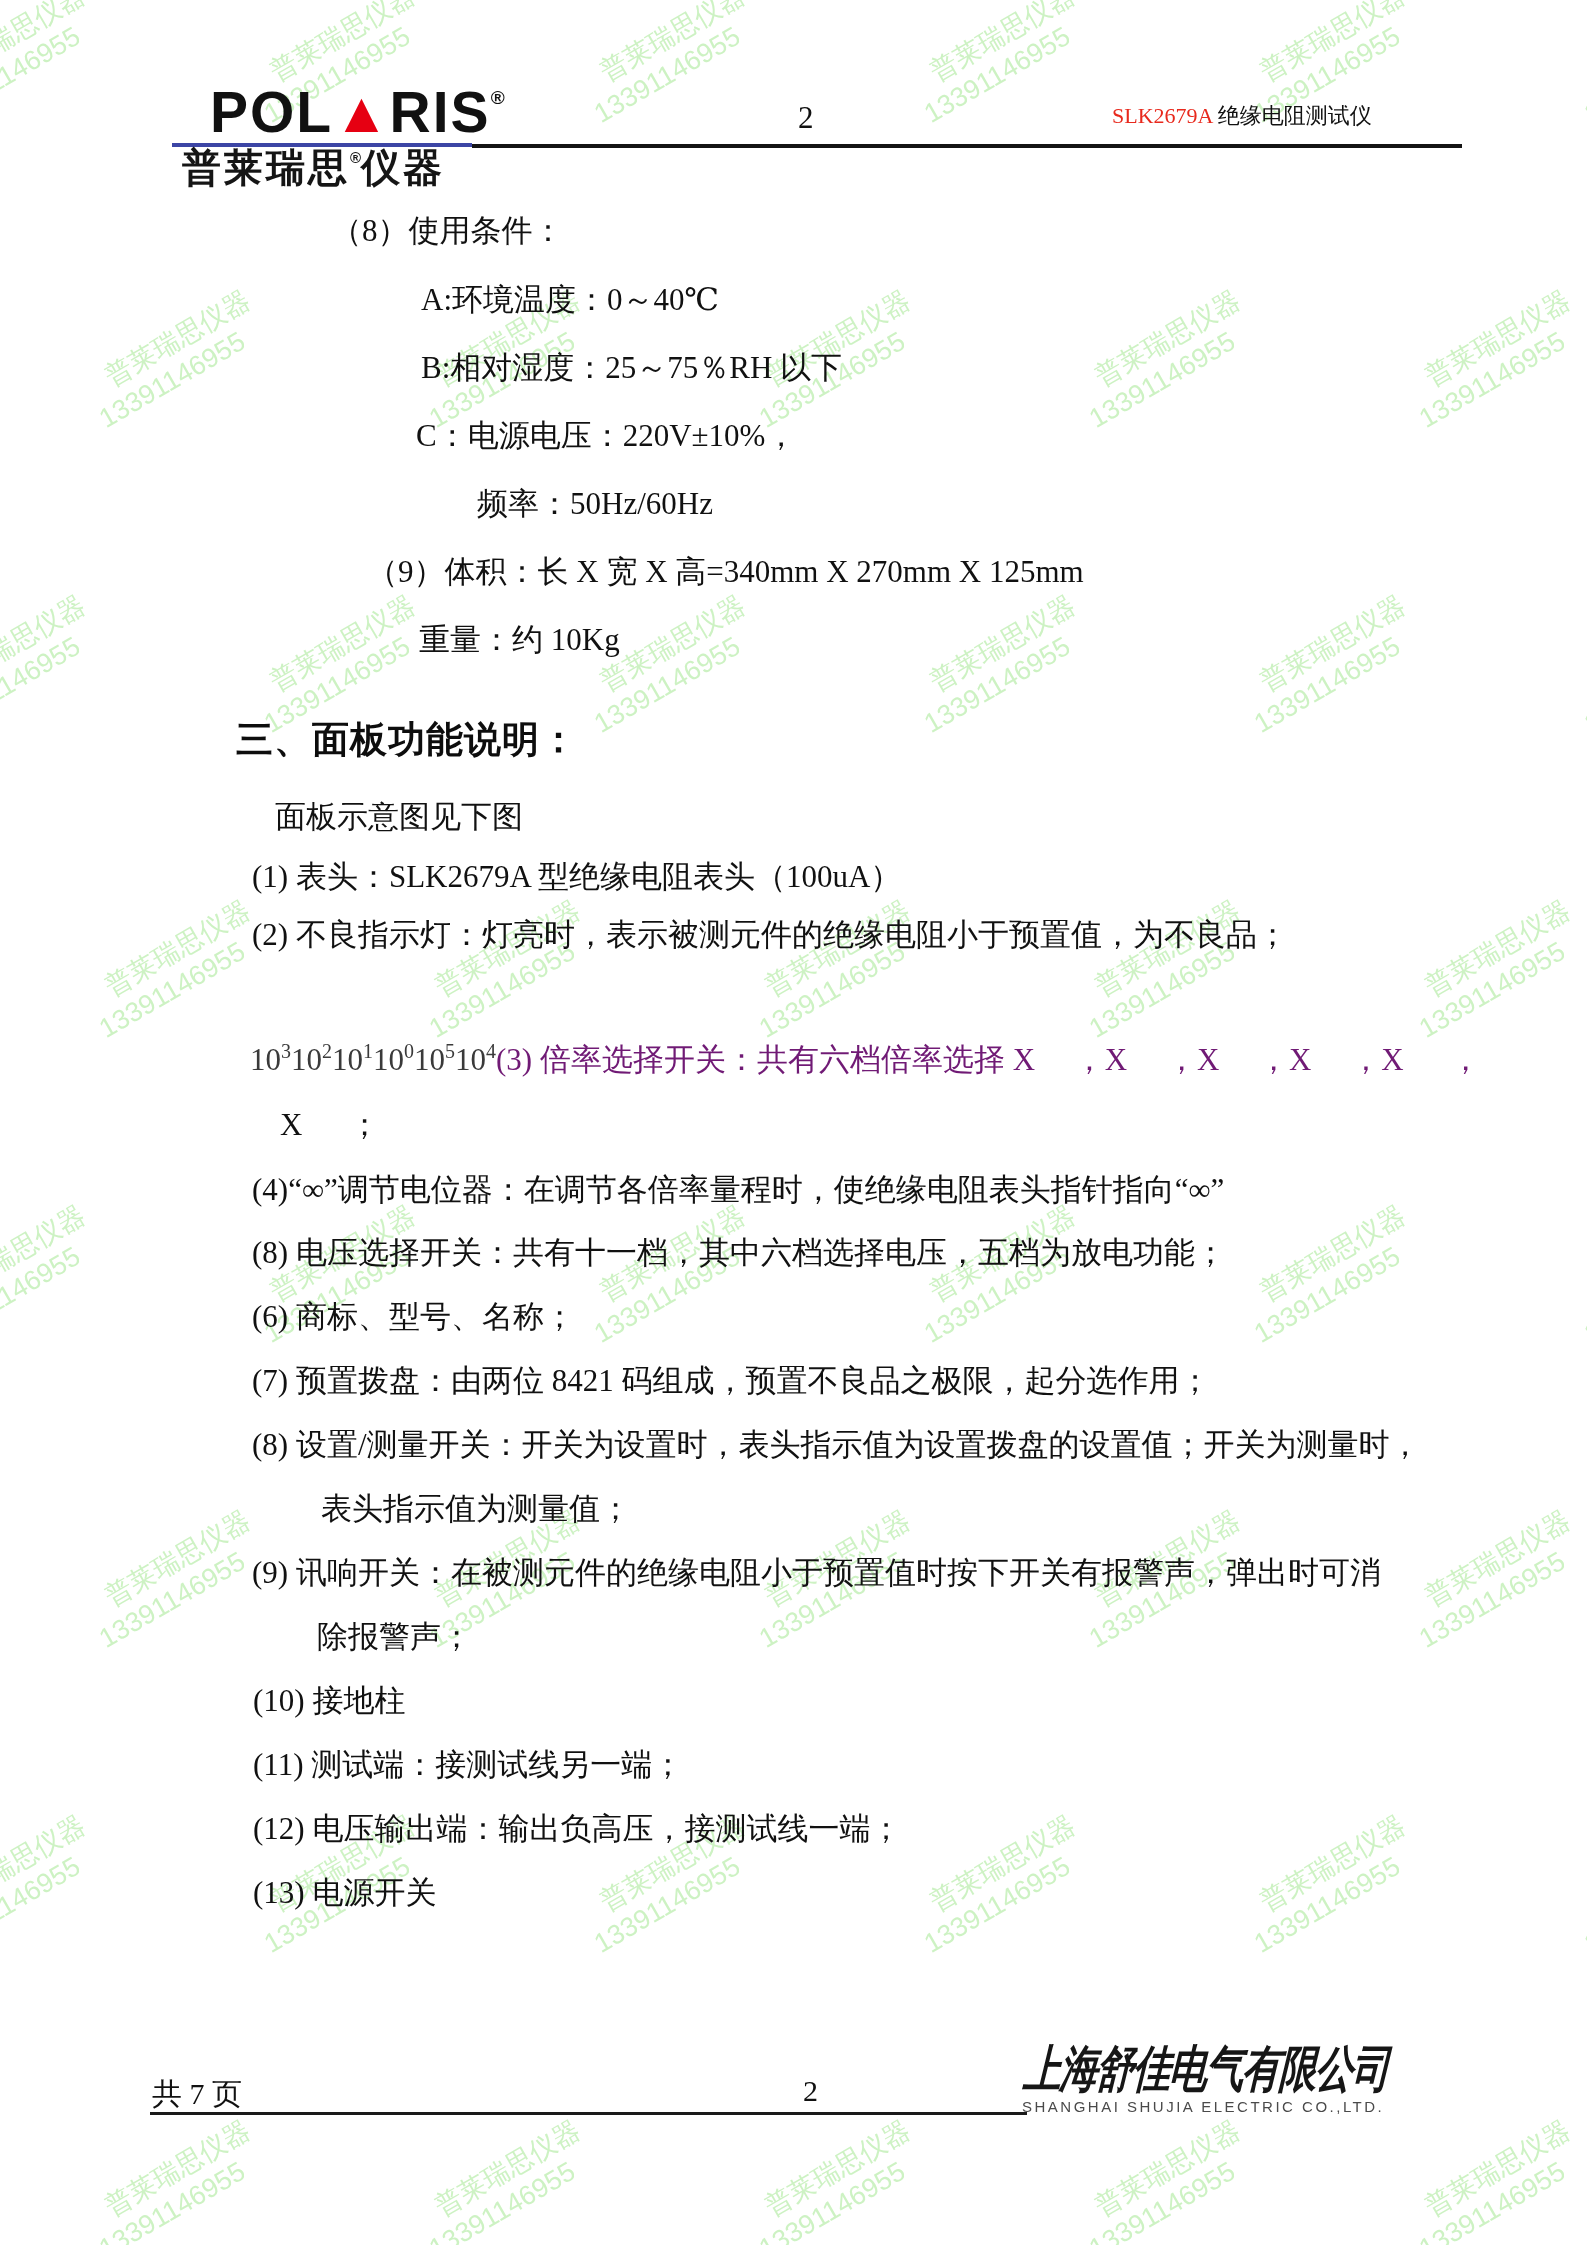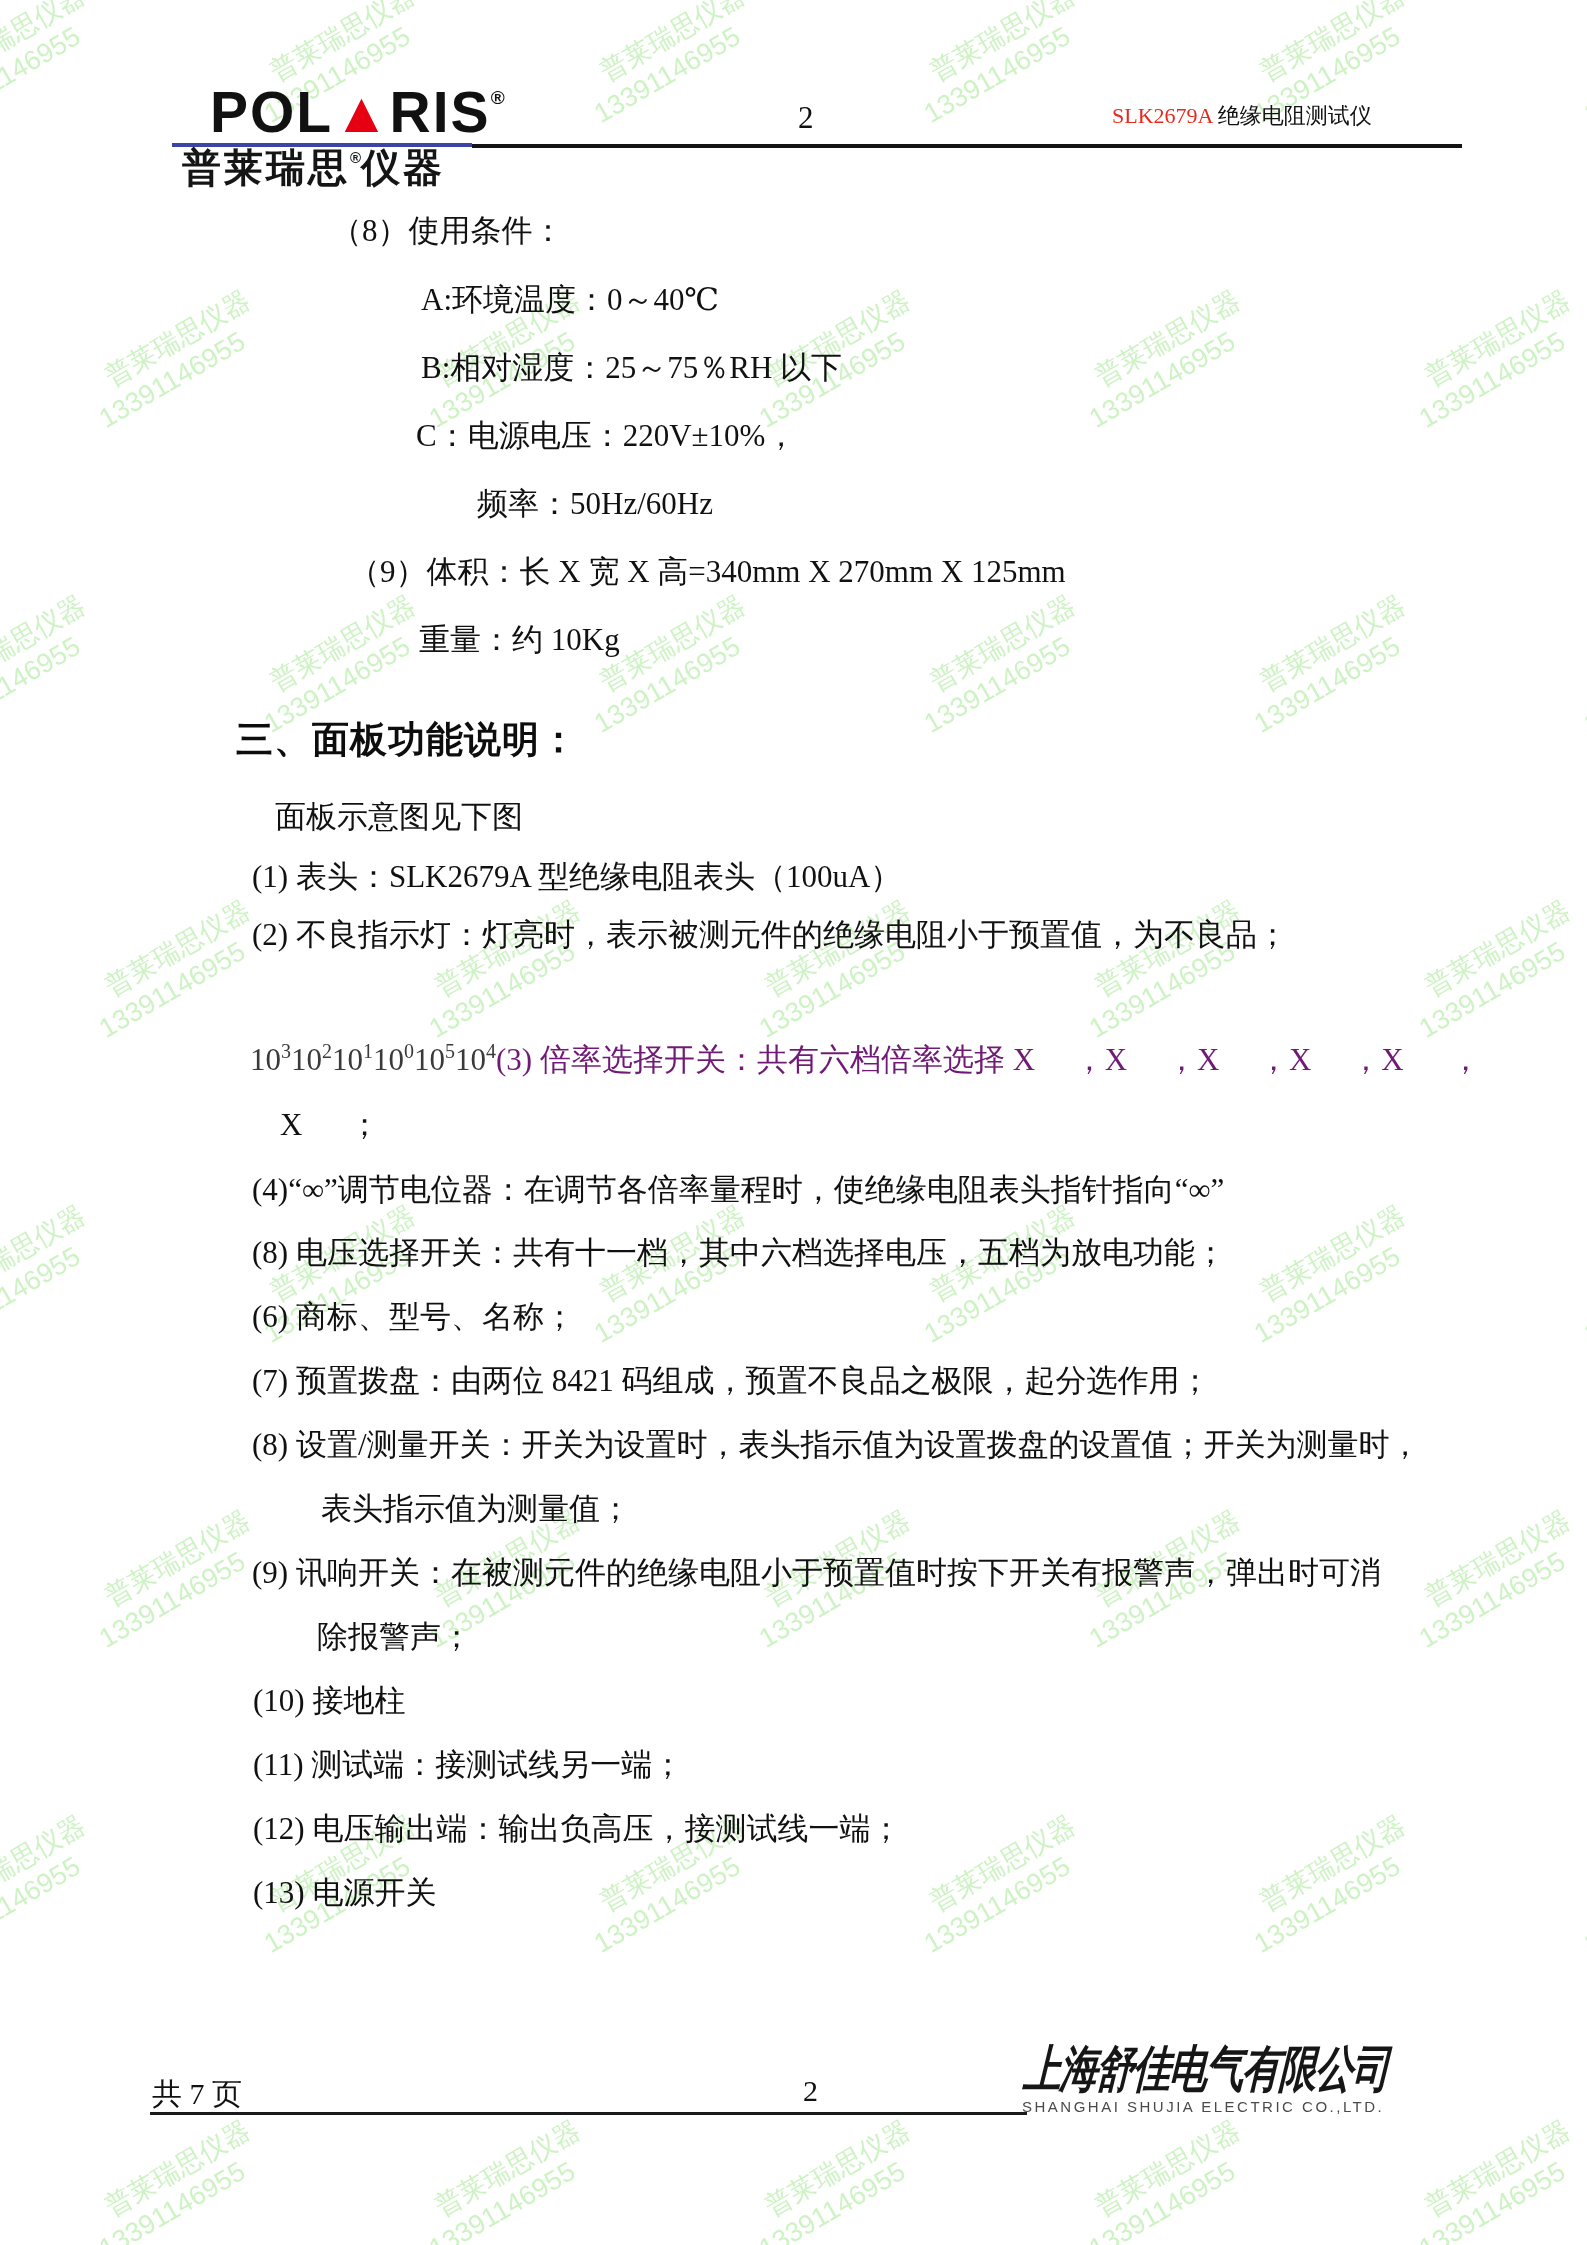--- a/index.html
+++ b/index.html
@@ -148,21 +148,21 @@
     <div class="rule-black"></div>
     <div class="logo-cn"><span>普莱瑞思</span><span class="reg">®</span><span>仪器</span></div>
     <div class="page-num-top">2</div>
     <div class="doc-title"><span class="model">SLK2679A</span><span> 绝缘电阻测试仪</span></div>
 
     <div class="line" style="left:331px;top:211px;">（8）使用条件：</div>
     <div class="line" style="left:421px;top:280px;">A:环境温度：0～40℃</div>
     <div class="line" style="left:421px;top:348px;">B:相对湿度：25～75％RH 以下</div>
     <div class="line" style="left:416px;top:416px;">C：电源电压：220V±10%，</div>
     <div class="line" style="left:477px;top:484px;">频率：50Hz/60Hz</div>
-    <div class="line" style="left:349px;top:552px;font-family:Liberation Serif, serif;">（9）体积：长 X 宽 X 高=340mm X 270mm X 125mm</div>
+    <div class="line" style="left:367px;top:552px;font-family:Liberation Serif, serif;">（9）体积：长 X 宽 X 高=340mm X 270mm X 125mm</div>
     <div class="line" style="left:419px;top:620px;">重量：约 10Kg</div>
 
     <div class="heading">三、面板功能说明：</div>
     <div class="line" style="left:275px;top:797px;">面板示意图见下图</div>
 
     <div class="line" style="left:252px;top:857px;">(1) 表头：SLK2679A 型绝缘电阻表头（100uA）</div>
     <div class="line" style="left:252px;top:915px;">(2) 不良指示灯：灯亮时，表示被测元件的绝缘电阻小于预置值，为不良品；</div>
 
     <div class="line mult-row" style="left:250px;top:1040px;"><span><span>10</span><sup>3</sup><span>10</span><sup>2</sup><span>10</span><sup>1</sup><span>10</span><sup>0</sup><span>10</span><sup>5</sup><span>10</span><sup>4</sup></span><span class="after">(3) 倍率选择开关：共有六档倍率选择 X　 ，X　 ，X　 ，X　 ，X　  ，</span></div>
 

